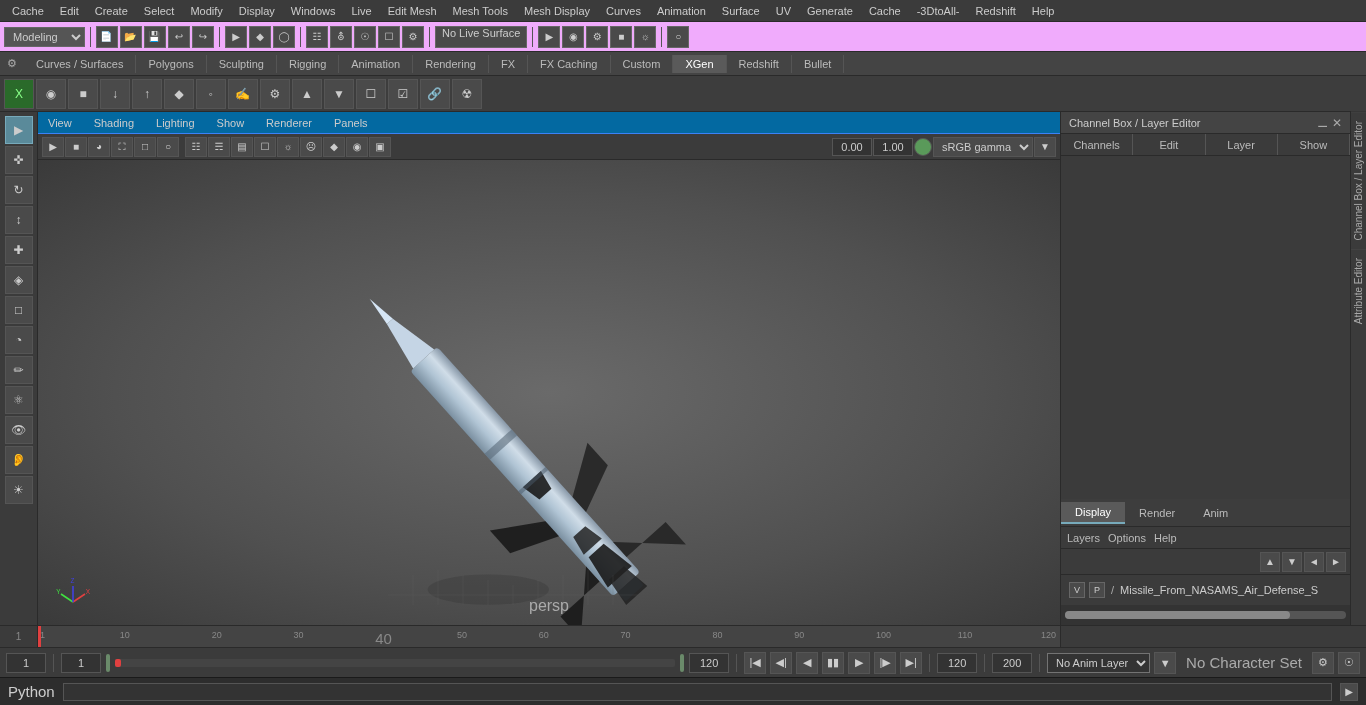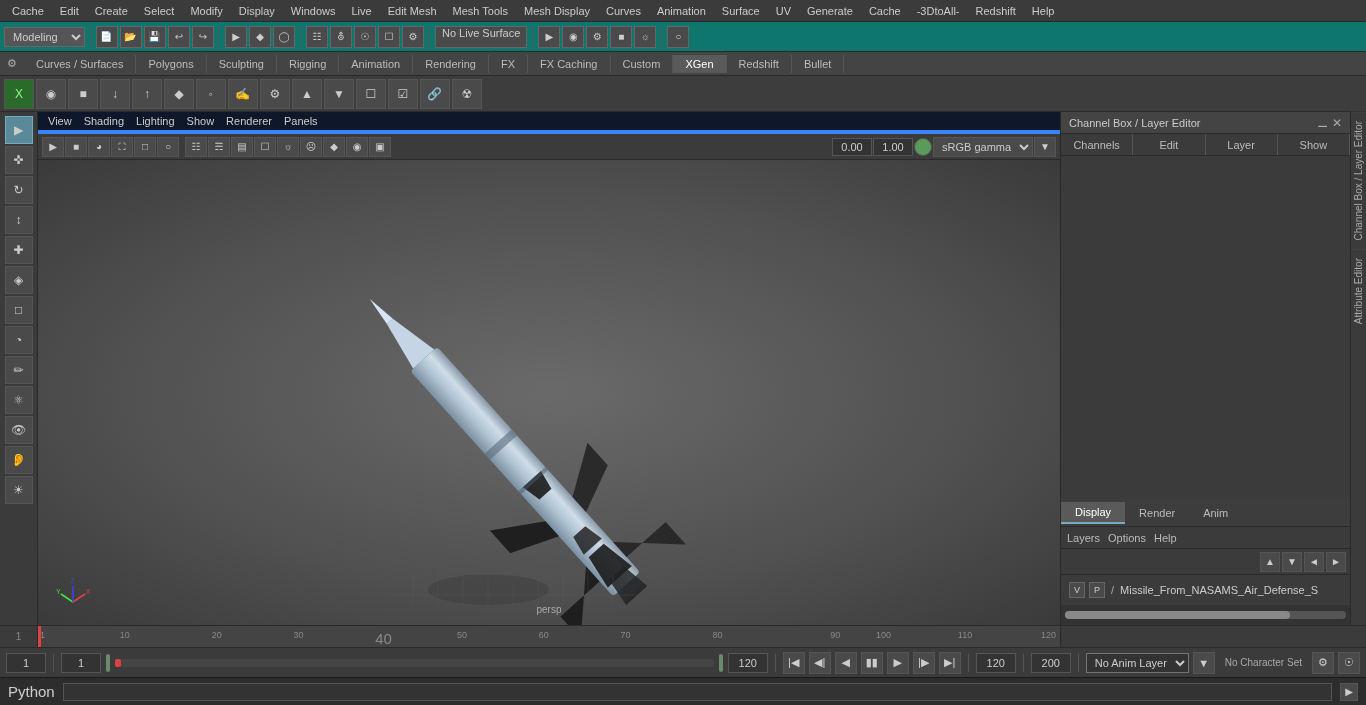--- a/index.html
+++ b/index.html
@@ -3,21 +3,21 @@
   <meta charset="utf-8">
   <style>
     * { margin: 0; padding: 0; box-sizing: border-box; }
     body { width: 1366px; height: 705px; background: #3b3b3b; font-family: Arial, sans-serif; font-size: 11px; color: #ccc; overflow: hidden; }
 
     
     #menu-bar { display: flex; align-items: center; background: #3b3b3b; height: 22px; border-bottom: 1px solid #2a2a2a; padding: 0 4px; }
     .menu-item { padding: 2px 8px; cursor: pointer; color: #ccc; font-size: 11px; white-space: nowrap; }
 
     
-    #toolbar1 { display: flex; align-items: center; background: #0f766e; height: 30px; border-bottom: 1px solid #2a2a2a; padding: 0 4px; gap: 2px; }
+    #toolbar1 { display: flex; align-items: center; background: #f0abfc; height: 30px; border-bottom: 1px solid #2a2a2a; padding: 0 4px; gap: 2px; }
     .toolbar-select { background: #555; color: #ccc; border: 1px solid #666; font-size: 11px; height: 20px; padding: 0 4px; }
     .tb-sep { width: 1px; height: 20px; background: #555; margin: 0 3px; }
     .tb-btn { width: 22px; height: 22px; background: #4a4a4a; border: 1px solid #666; cursor: pointer; display: flex; align-items: center; justify-content: center; color: #ccc; font-size: 10px; }
     .tb-live { background: #4a4a4a; border: 1px solid #666; color: #ccc; font-size: 11px; height: 22px; padding: 0 6px; cursor: pointer; }
 
     
     #mode-tabs { display: flex; align-items: center; background: #444; height: 24px; border-bottom: 1px solid #2a2a2a; }
     .mode-tab { padding: 3px 12px; cursor: pointer; color: #bbb; font-size: 11px; white-space: nowrap; border-right: 1px solid #555; }
     .mode-tab.active { background: #5a5a5a; color: #fff; }
     .mode-tab-settings { width: 24px; height: 24px; display: flex; align-items: center; justify-content: center; cursor: pointer; color: #aaa; }
@@ -29,28 +29,28 @@
     
     #main-area { display: flex; height: calc(705px - 22px - 30px - 24px - 36px - 22px - 24px - 28px - 30px); }
 
     
     #left-toolbar { width: 38px; background: #3b3b3b; border-right: 1px solid #2a2a2a; display: flex; flex-direction: column; align-items: center; padding: 4px 2px; gap: 2px; overflow: hidden; }
     .lt-btn { width: 28px; height: 28px; background: #4a4a4a; border: 1px solid #555; cursor: pointer; display: flex; align-items: center; justify-content: center; font-size: 12px; color: #ccc; }
     .lt-btn.active { background: #5a8a9a; border-color: #7ab; }
 
     
     #viewport-container { flex: 1; display: flex; flex-direction: column; background: #3b3b3b; }
-    #viewport-menubar { display: flex; align-items: center; background: #0f172a; height: 22px; padding: 0 4px; gap: 0; border-bottom: 4px solid #3b82f6; }
+    #viewport-menubar { display: flex; align-items: center; background: #0369a1; height: 22px; padding: 0 4px; gap: 10px; border-bottom: 1px solid #3b82f6; }
     .vp-menu { padding: 2px 6px; cursor: pointer; color: #ccc; font-size: 11px; }
     #viewport-toolbar { display: flex; align-items: center; background: #3b3b3b; height: 26px; padding: 0 4px; gap: 1px; border-bottom: 1px solid #2a2a2a; }
     .vp-tb-btn { width: 22px; height: 20px; background: #4a4a4a; border: 1px solid #555; cursor: pointer; display: flex; align-items: center; justify-content: center; font-size: 10px; color: #ccc; }
     .vp-input { background: #333; border: 1px solid #555; color: #ccc; font-size: 11px; height: 18px; width: 40px; text-align: center; }
     .vp-color-space { background: #4a4a4a; border: 1px solid #555; color: #ccc; font-size: 11px; height: 20px; padding: 0 4px; cursor: pointer; }
     #viewport-canvas { flex: 1; background: #5a5a5a; position: relative; overflow: hidden; }
-    #viewport-label { position: absolute; bottom: 10px; left: 50%; transform: translateX(-50%); color: #aaa; font-size: 10px; pointer-events: none; }
+    #viewport-label { position: absolute; bottom: 10px; left: 50%; transform: translateX(-50%); color: #aaa; font-size: 16px; pointer-events: none; }
     #axis-indicator { position: absolute; bottom: 15px; left: 15px; width: 40px; height: 40px; pointer-events: none; }
 
     
     #missile-svg { position: absolute; top: 0; left: 0; width: 100%; height: 100%; }
 
     
     #right-panel { width: 290px; background: #3b3b3b; border-left: 1px solid #2a2a2a; display: flex; flex-direction: column; }
     #channel-box-header { display: flex; align-items: center; justify-content: space-between; background: #444; height: 22px; padding: 0 8px; border-bottom: 1px solid #2a2a2a; }
     .cb-title { font-size: 11px; color: #ccc; }
     .cb-close-btn { cursor: pointer; color: #aaa; font-size: 12px; }
@@ -86,21 +86,21 @@
     
     #python-bar { height: 28px; background: #2d2d2d; border-top: 1px solid #1a1a1a; display: flex; align-items: center; padding: 0 8px; }
     .python-label { font-size: 15px; color: #ccc; }
 
     
     #playback-bar { height: 30px; background: #3b3b3b; border-top: 1px solid #2a2a2a; display: flex; align-items: center; padding: 0 6px; gap: 4px; }
     .pb-input { background: #333; border: 1px solid #555; color: #ccc; font-size: 11px; height: 20px; width: 40px; text-align: center; }
     .pb-btn { width: 22px; height: 22px; background: #4a4a4a; border: 1px solid #555; cursor: pointer; display: flex; align-items: center; justify-content: center; font-size: 11px; color: #ccc; }
     .pb-separator { width: 1px; height: 18px; background: #555; margin: 0 3px; }
     .anim-layer-select { background: #333; border: 1px solid #737373; color: #ccc; font-size: 11px; height: 20px; padding: 0 4px; }
-    .char-set-label { font-size: 10px; color: #aaa; padding: 0 6px; }
+    .char-set-label { font-size: 15px; color: #aaa; padding: 0 6px; }
 
     
     #viewport-bg {
       position: absolute; top: 0; left: 0; width: 100%; height: 100%;
       background: radial-gradient(ellipse at center, #6a6a6a 0%, #505050 60%, #3a3a3a 100%);
     }
   </style>
 </head>
 <body>
 
@@ -394,21 +394,21 @@
   <div id="timeline-ruler">
     <span style="position:absolute;top:4px;left:2px;font-size:9px;color:#888;">1</span>
     <span style="position:absolute;top:4px;left:8%;font-size:9px;color:#888;">10</span>
     <span style="position:absolute;top:4px;left:17%;font-size:9px;color:#888;">20</span>
     <span style="position:absolute;top:4px;left:25%;font-size:9px;color:#888;">30</span>
     <span style="position:absolute;top:4px;left:33%;font-size:15px;color:#888;">40</span>
     <span style="position:absolute;top:4px;left:41%;font-size:9px;color:#888;">50</span>
     <span style="position:absolute;top:4px;left:49%;font-size:9px;color:#888;">60</span>
     <span style="position:absolute;top:4px;left:57%;font-size:9px;color:#888;">70</span>
     <span style="position:absolute;top:4px;left:66%;font-size:9px;color:#888;">80</span>
-    <span style="position:absolute;top:4px;left:74%;font-size:9px;color:#888;margin-left:36px;">90</span>
+    <span style="position:absolute;top:4px;left:74%;font-size:9px;color:#888;">90</span>
     <span style="position:absolute;top:4px;left:82%;font-size:9px;color:#888;">100</span>
     <span style="position:absolute;top:4px;left:90%;font-size:9px;color:#888;">110</span>
     <span style="position:absolute;top:4px;right:4px;font-size:9px;color:#888;">120</span>
 
     <div style="position:absolute;left:0;top:0;width:3px;height:22px;background:#e04040;"></div>
   </div>
   <div style="width:290px;background:#3b3b3b;border-left:1px solid #2a2a2a;height:22px;"></div>
   <div style="width:16px;background:#3b3b3b;height:22px;"></div>
 </div>
 

